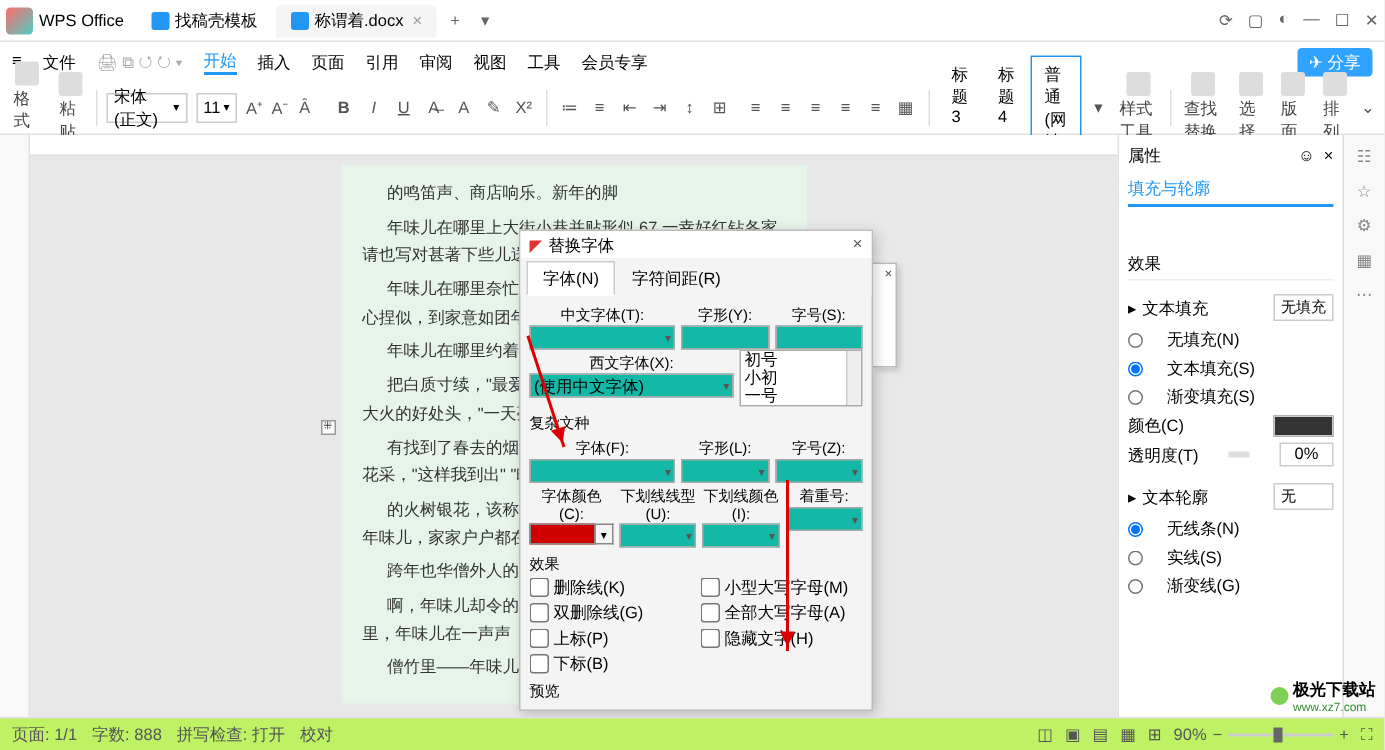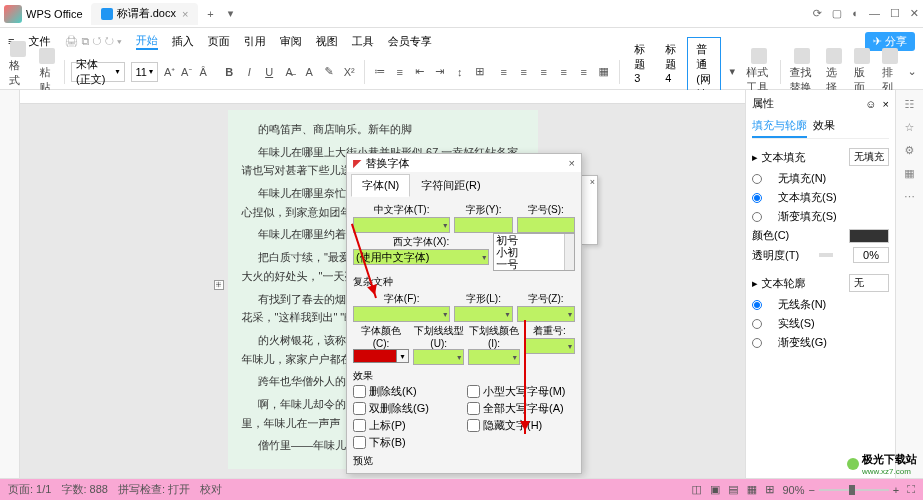--- a/index.html
+++ b/index.html
@@ -29,48 +29,48 @@
 .hstyle.sel{border:1px solid #2196f3;}
 .workspace{display:flex;height:calc(500px - 28px - 26px - 36px - 22px);position:relative;}
 .gutter{width:20px;background:#f8f8f8;border-right:1px solid #e0e0e0;}
 .docarea{flex:1;background:#e8e8e8;position:relative;overflow:hidden;}
 .ruler{height:14px;background:#fff;border-bottom:1px solid #ddd;position:relative;}
 .page{width:310px;background:#e6f4ea;margin:6px auto;padding:10px 14px;font-size:10px;line-height:1.7;color:#333;position:relative;}
 .page p{margin-bottom:4px;text-indent:1.5em;}
 .pagehandle{position:absolute;left:-14px;top:170px;width:10px;height:10px;border:1px solid #999;background:#fff;font-size:7px;display:flex;align-items:center;justify-content:center;}
 .rightpanel{width:150px;background:#fff;border-left:1px solid #e0e0e0;padding:6px;}
 .rp-header{display:flex;align-items:center;justify-content:space-between;font-size:11px;margin-bottom:4px;}
-.rp-tabs{display:flex;gap:6px;font-size:11px;border-bottom:1px solid #eee;}
+.rp-tabs{display:flex;gap:27px;font-size:11px;border-bottom:1px solid #eee;flex-direction:column;}
 .rp-tabs .rt{padding:3px 0;}
 .rp-tabs .rt.active{color:#2196f3;border-bottom:2px solid #2196f3;}
 .rp-section{margin-top:6px;}
 .rp-sect-head{font-size:11px;display:flex;align-items:center;gap:4px;padding:3px 0;}
 .rp-sect-head .dd{border:1px solid #ccc;padding:1px 4px;min-width:40px;font-size:10px;margin-left:auto;}
 .rp-row{display:flex;align-items:center;gap:16px;padding:2px 0;font-size:10px;}
 .rp-row input[type=radio]{width:10px;height:10px;}
 .rp-row .swatch{width:40px;height:14px;border:1px solid #ccc;margin-left:auto;background:#333;}
 .rp-row .num{border:1px solid #ccc;width:36px;padding:1px 3px;margin-left:auto;text-align:center;}
 .iconrail{width:28px;background:#f8f8f8;border-left:1px solid #e0e0e0;display:flex;flex-direction:column;align-items:center;gap:10px;padding-top:8px;color:#888;}
-.statusbar{height:22px;background:#f9a8d4;border-top:1px solid #e0e0e0;display:flex;align-items:center;padding:0 8px;font-size:10px;gap:10px;color:#555;}
+.statusbar{height:22px;background:#bef264;border-top:1px solid #e0e0e0;display:flex;align-items:center;padding:0 8px;font-size:10px;gap:10px;color:#555;}
 .statusbar .right{margin-left:auto;display:flex;align-items:center;gap:8px;}
 .statusbar .zoom{display:flex;align-items:center;gap:4px;}
 .statusbar .zoom .track{width:70px;height:2px;background:#ccc;position:relative;}
 .statusbar .zoom .thumb{width:6px;height:10px;background:#666;position:absolute;left:30px;top:-4px;}
 
 .dialog-strip{position:absolute;left:562px;top:85px;width:16px;height:70px;background:#fff;border:1px solid #bbb;border-left:none;box-shadow:2px 2px 4px rgba(0,0,0,.15);}
 .dialog-strip .x{position:absolute;top:1px;right:2px;font-size:9px;color:#555;}
 .dialog{position:absolute;left:326px;top:63px;width:236px;background:#f4f4f4;border:1px solid #bbb;box-shadow:2px 2px 8px rgba(0,0,0,.2);}
 .dlg-title{height:18px;background:#fff;display:flex;align-items:center;padding:0 6px;font-size:11px;}
 .dlg-title .x{margin-left:auto;color:#555;}
 .dlg-tabs{display:flex;background:#f4f4f4;padding:2px 4px 0;}
 .dlg-tabs .dt{padding:3px 10px;font-size:11px;border:1px solid transparent;}
 .dlg-tabs .dt.active{background:#fff;border:1px solid #ccc;border-bottom:1px solid #fff;}
 .dlg-body{padding:4px 6px;font-size:10px;}
 .dlg-label{font-size:10px;margin-top:2px;text-align:center;}
-.dlg-input{width:100%;border:1px solid #aaa;background:#bef264;height:16px;font-size:10px;padding:0 2px;display:flex;align-items:center;}
+.dlg-input{width:100%;border:1px solid #aaa;background:#14b8a6;height:16px;font-size:10px;padding:0 2px;display:flex;align-items:center;}
 .dlg-input.dd::after{content:"▾";margin-left:auto;font-size:8px;color:#555;}
 .dlg-col3{display:flex;gap:4px;}
 .dlg-col3 > div{flex:1;}
 .dlg-listbox{border:1px solid #aaa;background:#fff;height:38px;font-size:10px;overflow:hidden;position:relative;}
 .dlg-listbox .li{padding:0 2px;line-height:12px;}
 .dlg-listbox .sb{position:absolute;right:0;top:0;width:10px;height:100%;background:#eee;border-left:1px solid #ccc;}
 .dlg-group-title{font-size:10px;margin:4px 0 1px;color:#000;}
 .dlg-colorfield{display:flex;align-items:center;}
 .dlg-colorfield .c{width:44px;height:14px;background:#d00000;border:1px solid #888;}
 .dlg-colorfield .cdd{width:12px;height:14px;border:1px solid #888;border-left:none;display:flex;align-items:center;justify-content:center;font-size:8px;}
@@ -83,20 +83,24 @@
 .watermark{position:absolute;right:6px;bottom:24px;font-size:11px;display:flex;align-items:center;gap:3px;}
 .watermark .dot{width:12px;height:12px;border-radius:50%;background:#7fd056;}
 .watermark .sub{font-size:8px;color:#2b8f2b;}
 </style>
 </head>
 <body>
 
 <div class="titlebar">
   <div class="logo"></div>
   <span class="app">WPS Office</span>
+  <div class="tab">
+    <div class="ticon"></div>
+    <span>找稿壳模板</span>
+  </div>
   <div class="tab active">
     <div class="ticon" style="background:#2196f3;"></div>
     <span>称谓着.docx</span>
     <span class="close">×</span>
   </div>
   <div class="newtab">+</div>
   <div class="newtab">▾</div>
   <div class="sysicons">
     <span>⟳</span>
     <span>▢</span>

